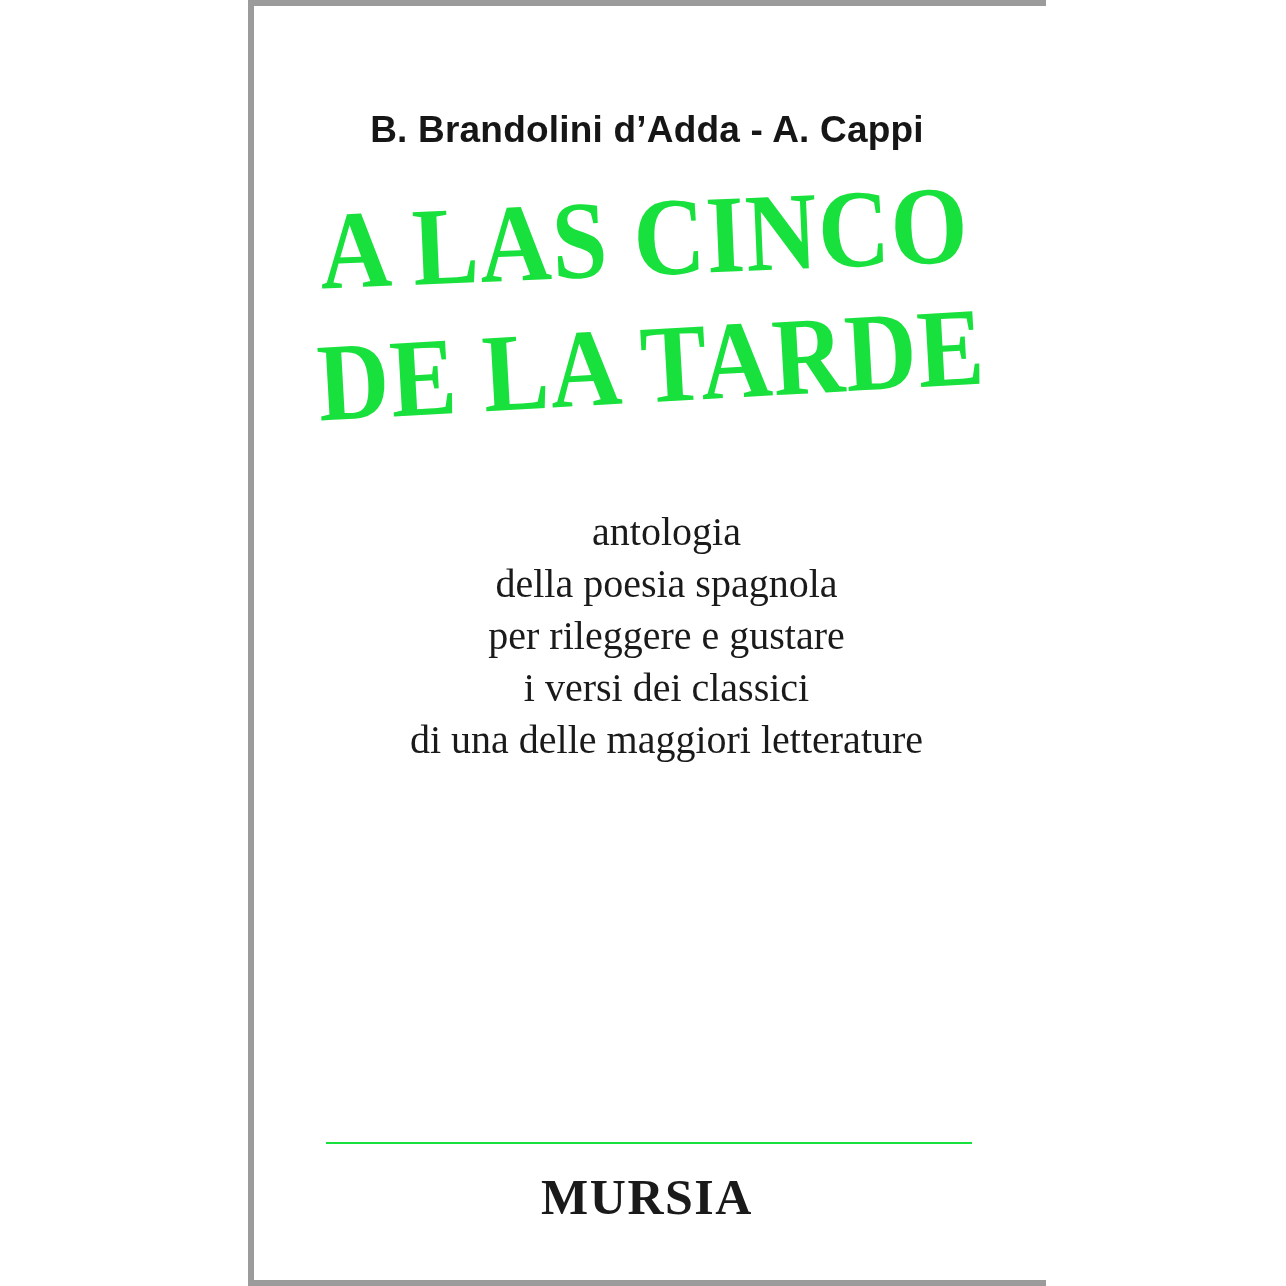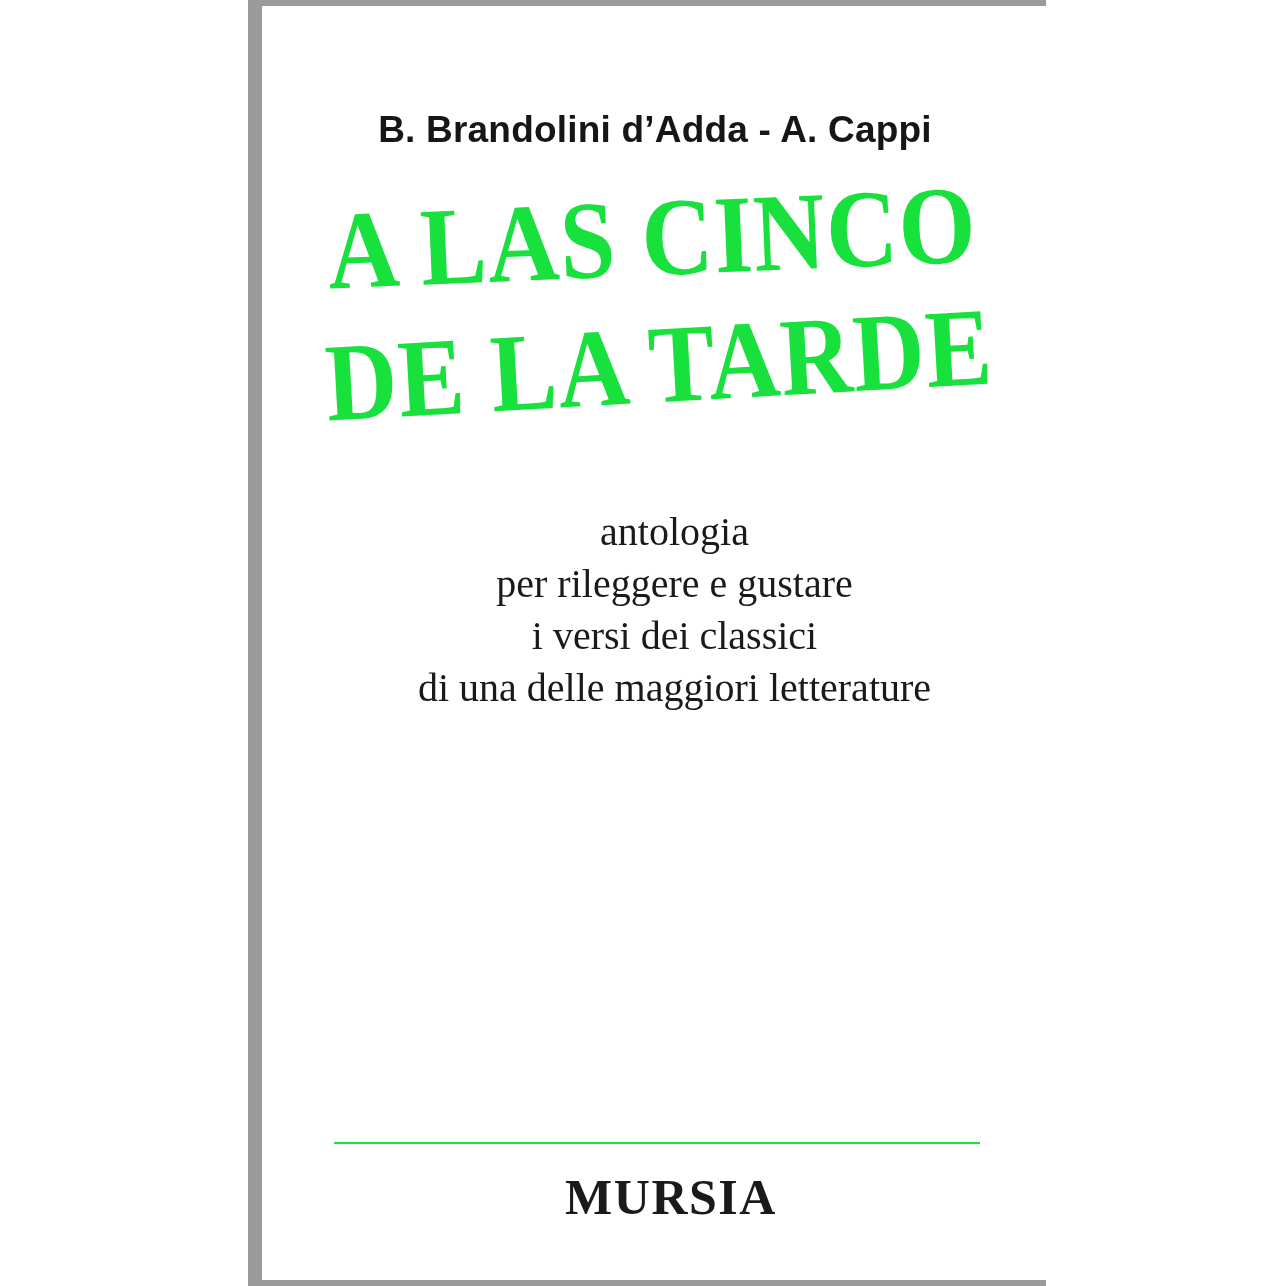--- a/index.html
+++ b/index.html
@@ -25,21 +25,21 @@
     left: 248px;
     top: 0px;
     width: 798px;
     height: 1286px;
     background: #9b9b9b;
     box-sizing: border-box;
   }
   
   #cover-page {
     position: absolute;
-    left: 262px;
+    left: 254px;
     top: 6px;
     width: 850px;
     height: 1274px;
     background: #ffffff;
     box-sizing: border-box;
     overflow: hidden;
   }
   #authors {
     position: absolute;
     left: 0;
@@ -107,39 +107,39 @@
     position: absolute;
     left: 0;
     top: 1162px;
     width: 786px;
     text-align: center;
     font-family: "Liberation Serif", serif;
     font-weight: bold;
     font-size: 50px;
     letter-spacing: 1.5px;
     color: #1a1a1a;
-    padding-left: 16px;
   }
 </style>
 </head>
 <body>
 
 <div id="page">
   <div id="cover-frame"></div>
   <div id="cover-page">
 
     <div id="authors">B. Brandolini d’Adda - A. Cappi</div>
 
     <div id="title-block">
       <div class="title-line" id="title-line-1">A LAS CINCO</div>
       <div class="title-line" id="title-line-2">DE LA TARDE</div>
     </div>
 
     <div id="subtitle">
       <div>antologia</div>
+      <div>della poesia spagnola</div>
       <div>per rileggere e gustare</div>
       <div>i versi dei classici</div>
       <div>di una delle maggiori letterature</div>
     </div>
 
     <div id="publisher-rule"></div>
     <div id="publisher">MURSIA</div>
 
   </div>
 </div>

